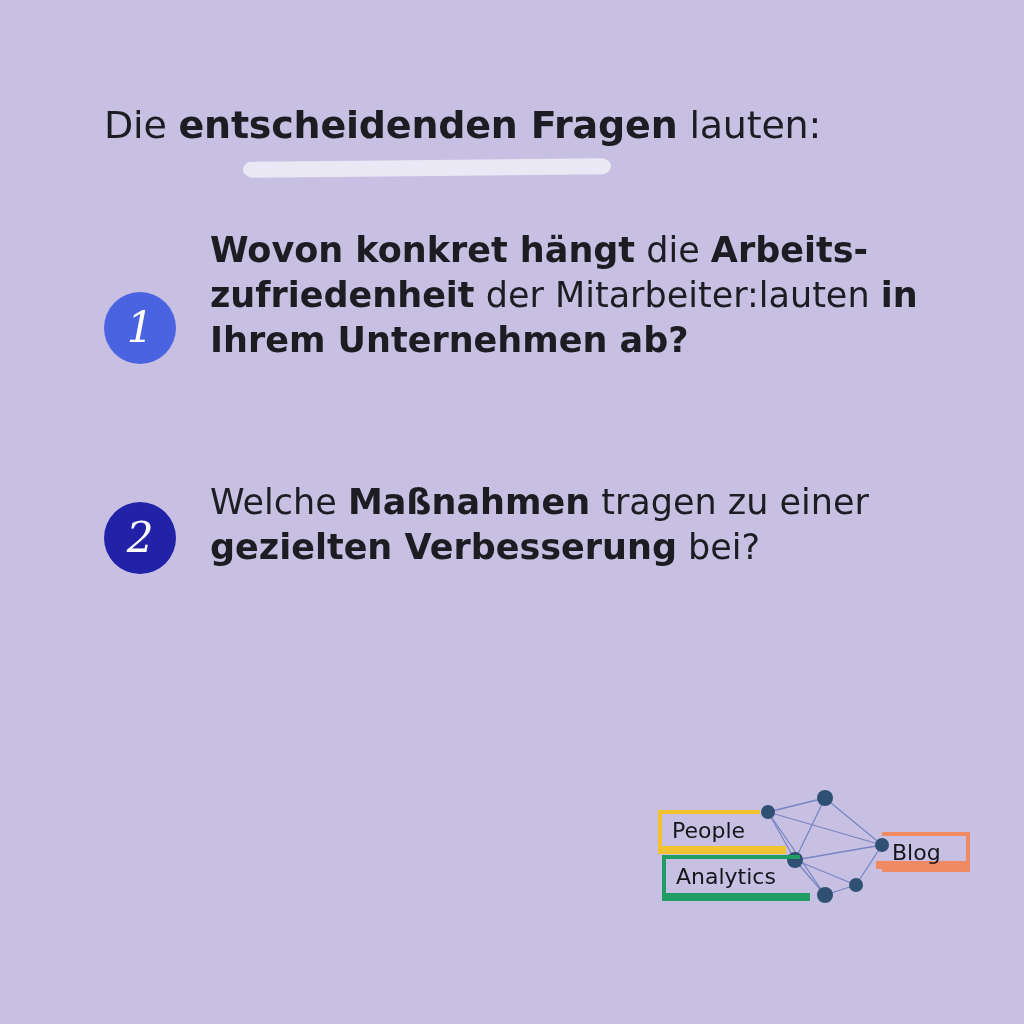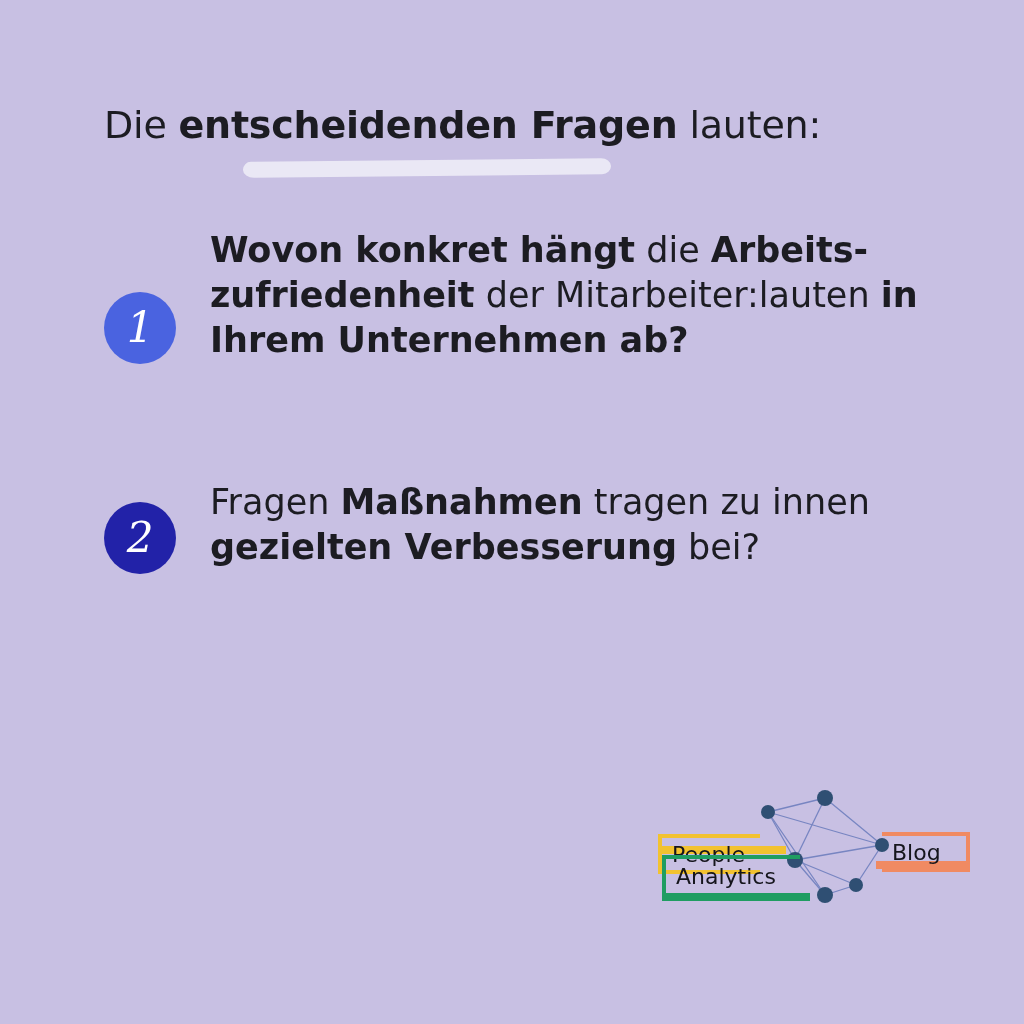--- a/index.html
+++ b/index.html
@@ -111,21 +111,20 @@
     align-items: center;
     padding-left: 10px;
     padding-right: 10px;
     font-family: "DejaVu Sans", sans-serif;
   }
   .tag-people {
     left: 8px; top: 20px;
     width: 102px; height: 40px;
     border: 4px solid #f2c230;
     border-right: none;
-    margin-top: 24px;
   }
   .tag-people-bar {
     position: absolute;
     left: 8px; top: 56px;
     width: 128px; height: 8px;
     background: #f2c230;
   }
   .tag-analytics {
     left: 12px; top: 65px;
     width: 138px; height: 42px;
@@ -164,21 +163,21 @@
   <div class="item" id="item1">
     <div class="badge">1</div>
     <div class="qtext">
       <b>Wovon konkret hängt</b><span> die </span><b>Arbeits-zufriedenheit</b><span> der Mitarbeiter:lauten </span><b>in Ihrem Unternehmen ab?</b>
     </div>
   </div>
 
   <div class="item" id="item2">
     <div class="badge">2</div>
     <div class="qtext">
-      <span>Fragen </span><b>Maßnahmen</b><span> tragen zu innen </span><b>gezielten Verbesserung</b><span> bei?</span>
+      <span>Welche </span><b>Maßnahmen</b><span> tragen zu einer </span><b>gezielten Verbesserung</b><span> bei?</span>
     </div>
   </div>
 
   <div class="logo">
     <svg width="330" height="145" viewBox="0 0 330 145">
       <g stroke="#6f7fbe" stroke-width="1.3" fill="none" opacity="0.9">
         <line x1="118" y1="22" x2="175" y2="8"></line>
         <line x1="118" y1="22" x2="145" y2="70"></line>
         <line x1="118" y1="22" x2="232" y2="55"></line>
         <line x1="175" y1="8" x2="232" y2="55"></line>

